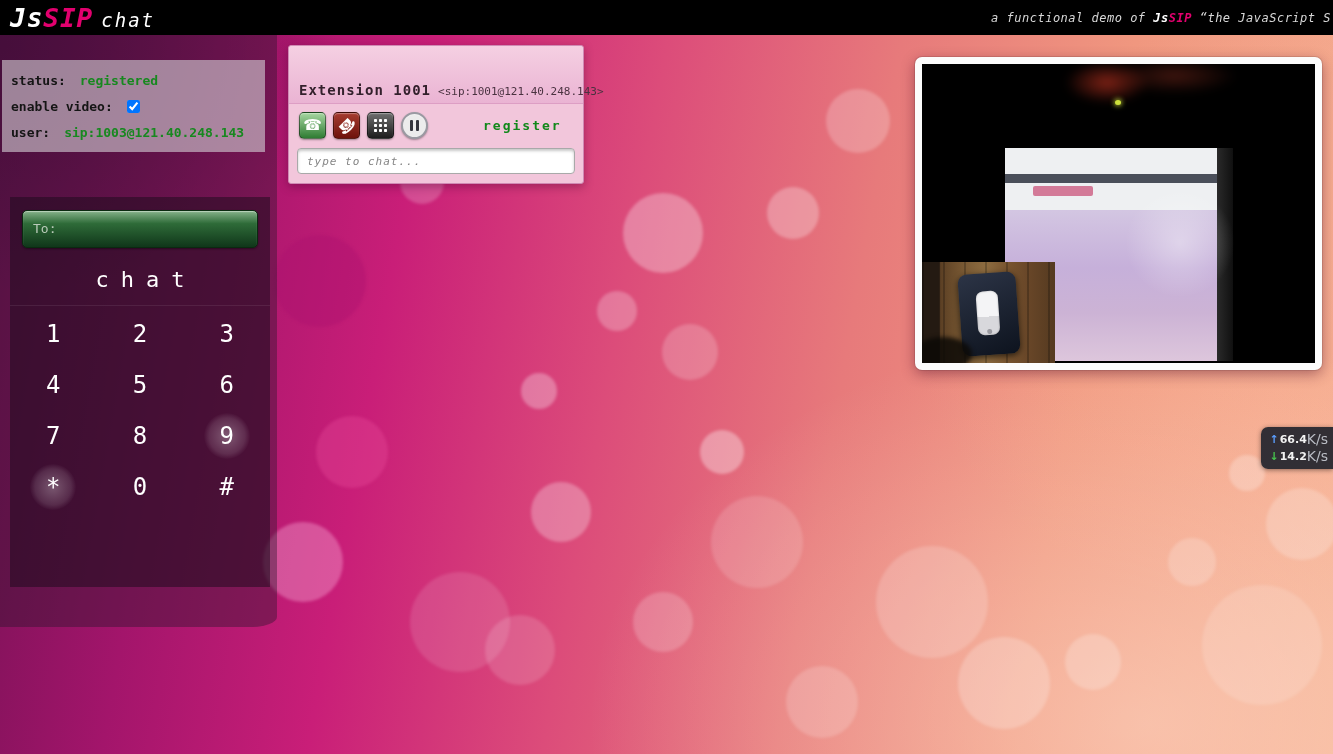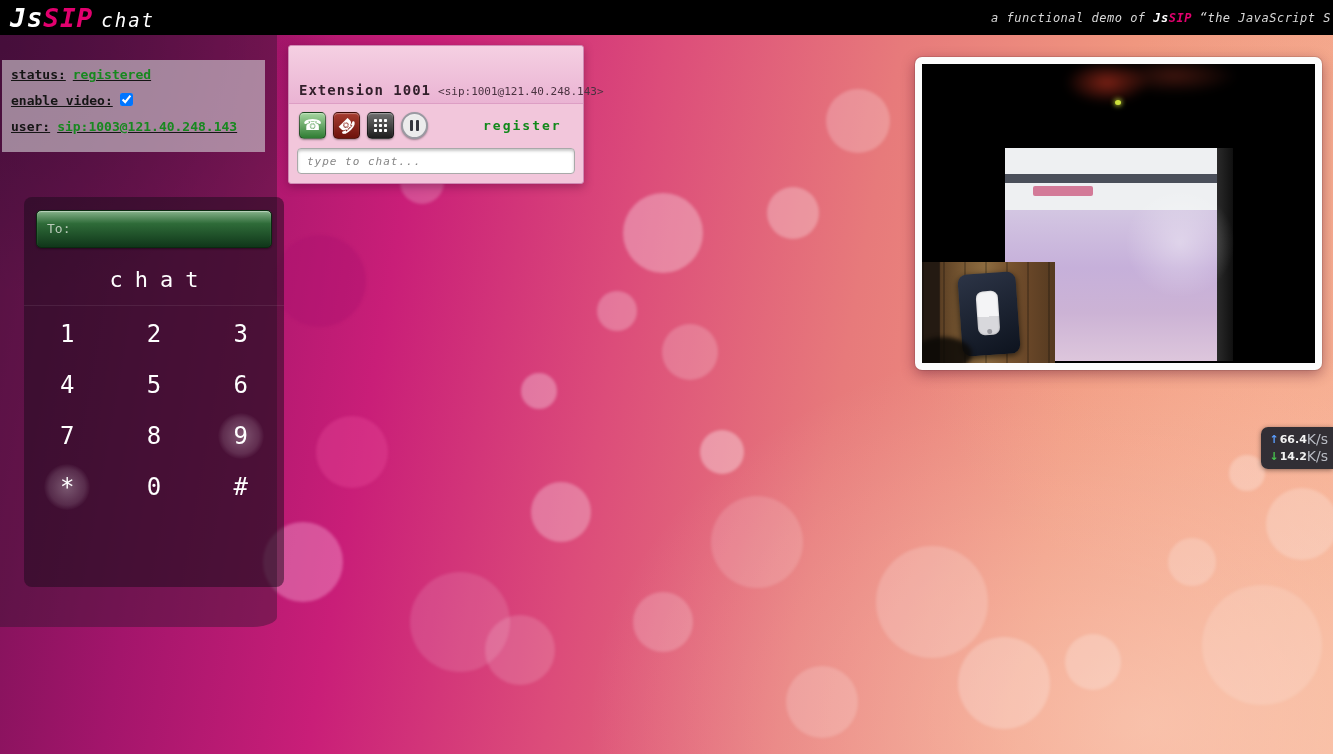--- a/index.html
+++ b/index.html
@@ -37,27 +37,27 @@
     position:absolute; left:0; top:35px; width:277px; height:592px;
     background: rgba(40,20,42,0.40);
     border-bottom-right-radius: 26px 10px;
     z-index: 10;
   }
   .status-box {
     position:absolute; left:2px; top:25px; width:263px;
     background: rgba(210,204,210,0.62);
     padding:7px 9px; font-weight:bold; font-size:13px; color:#151515;
   }
-  .srow { display:flex; align-items:flex-start; gap:7px; height:26px;text-decoration:underline; }
+  .srow { display:flex; align-items:center; gap:14px; height:26px; }
   .green { color:#17881f; }
   .sbox-check { width:13px; height:13px; }
 
   .dialer {
-    position:absolute; left:24px; top:162px; width:260px; height:390px;
-    background: rgba(26,9,26,0.50); border-radius:8px; padding-top:13px;
+    position:absolute; left:10px; top:162px; width:260px; height:390px;
+    background: rgba(26,9,26,0.50); border-radius:0; padding-top:13px;
   }
   .to-input {
     margin:0 12px; height:38px; border-radius:5px;
     background: linear-gradient(180deg, #86b28a 0%, #2e6b38 35%, #10361a 100%);
     border:1px solid #0a2a10;
     box-shadow: inset 0 1px 1px rgba(255,255,255,0.45), 0 1px 2px rgba(0,0,0,0.4);
     color:#b9cab9; font-size:13px; line-height:36px; padding-left:10px; cursor:text;
   }
   .action-row {
     height:52px; line-height:52px; text-align:center; color:#fff;

